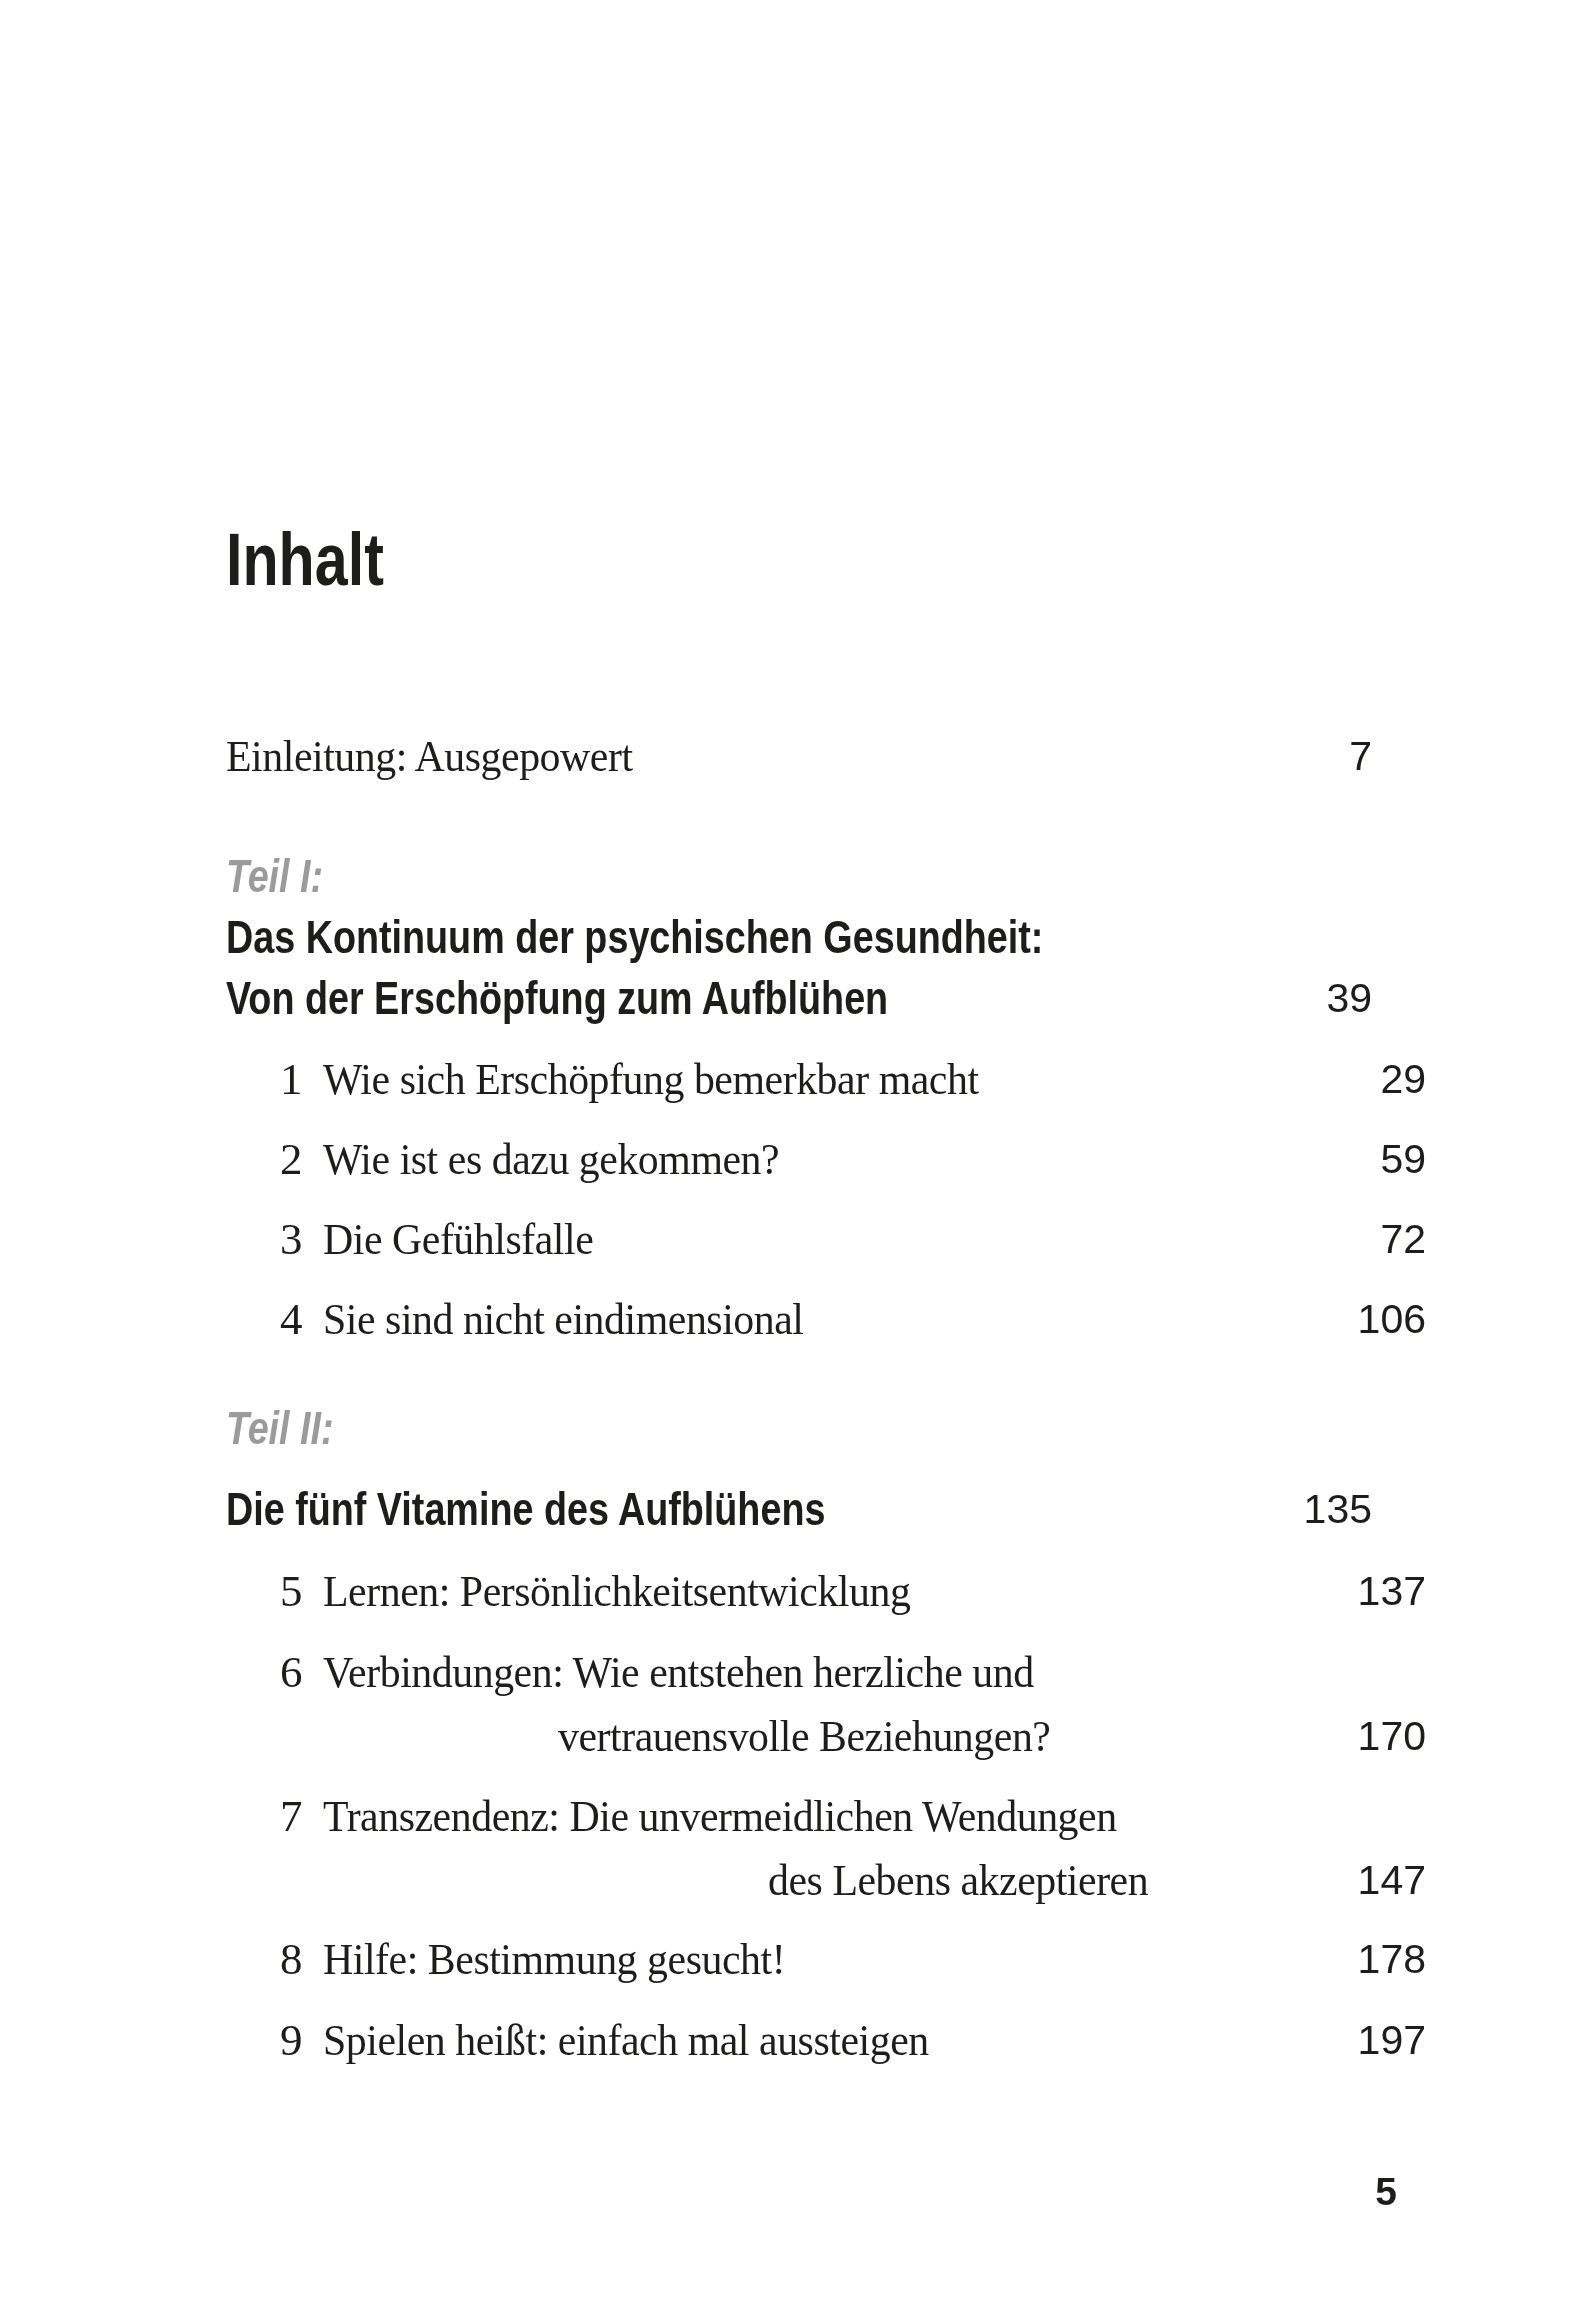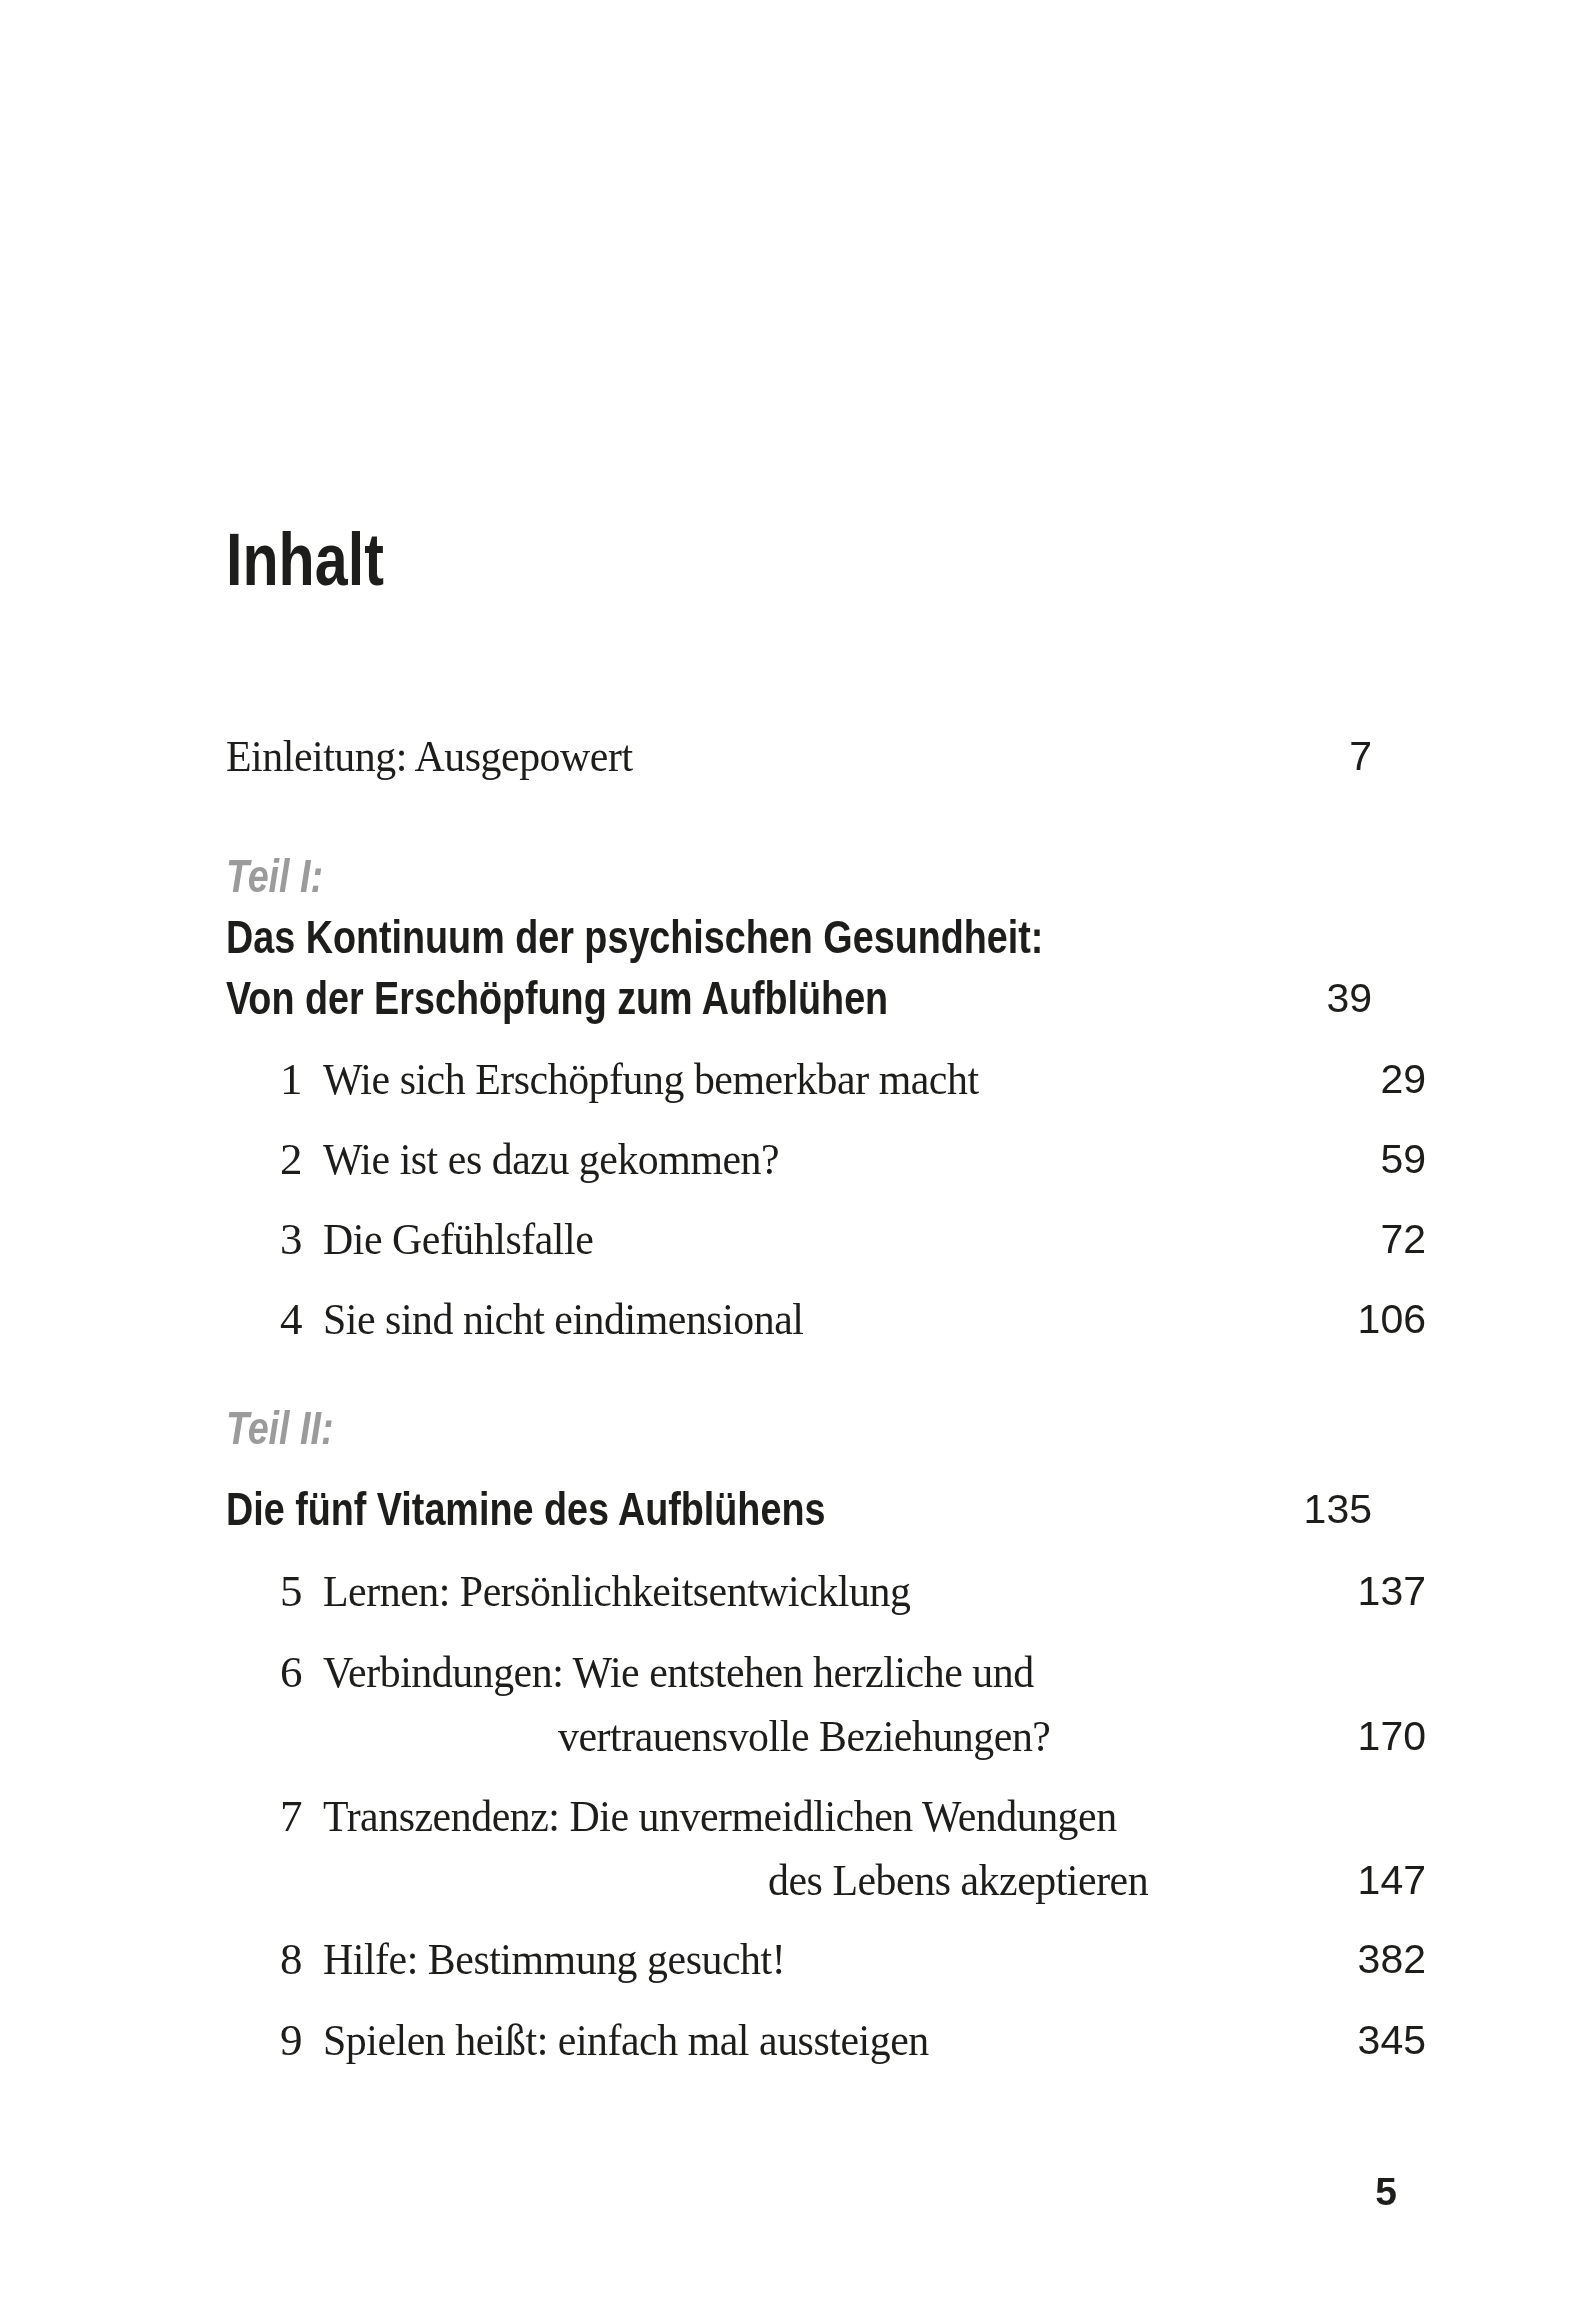--- a/index.html
+++ b/index.html
@@ -173,27 +173,27 @@
       <div class="ch-line"><span class="cond-serif">des Lebens akzeptieren</span></div>
     </div>
     <span class="pagenum">147</span>
   </div>
 
   <div class="row chapter" style="top:1927px">
     <span class="ch-num">8</span>
     <div class="ch-title">
       <div class="ch-line"><span class="cond-serif">Hilfe: Bestimmung gesucht!</span></div>
     </div>
-    <span class="pagenum">382</span>
+    <span class="pagenum">178</span>
   </div>
 
   <div class="row chapter" style="top:2008px">
     <span class="ch-num">9</span>
     <div class="ch-title">
       <div class="ch-line"><span class="cond-serif">Spielen heißt: einfach mal aussteigen</span></div>
     </div>
-    <span class="pagenum">345</span>
+    <span class="pagenum">197</span>
   </div>
 
   <div class="folio">5</div>
 
 </div>
 
 
 </body></html>

